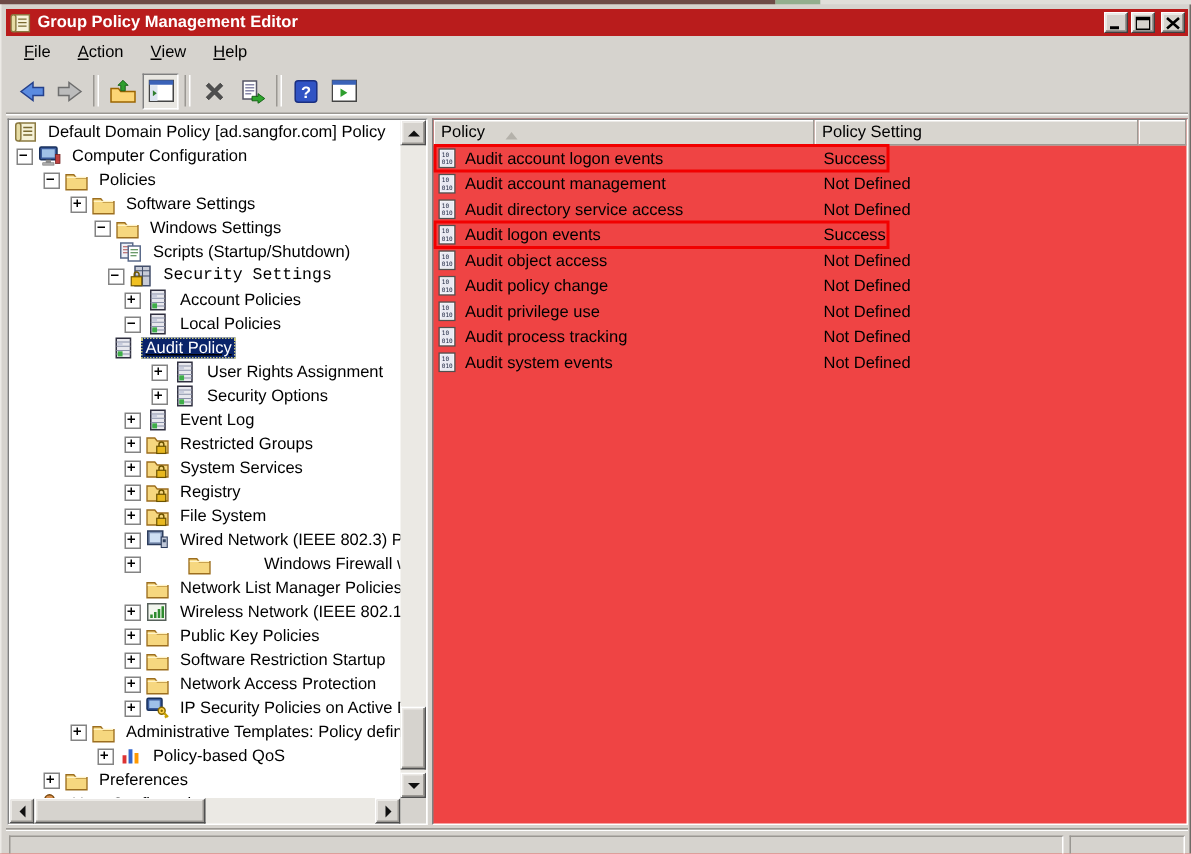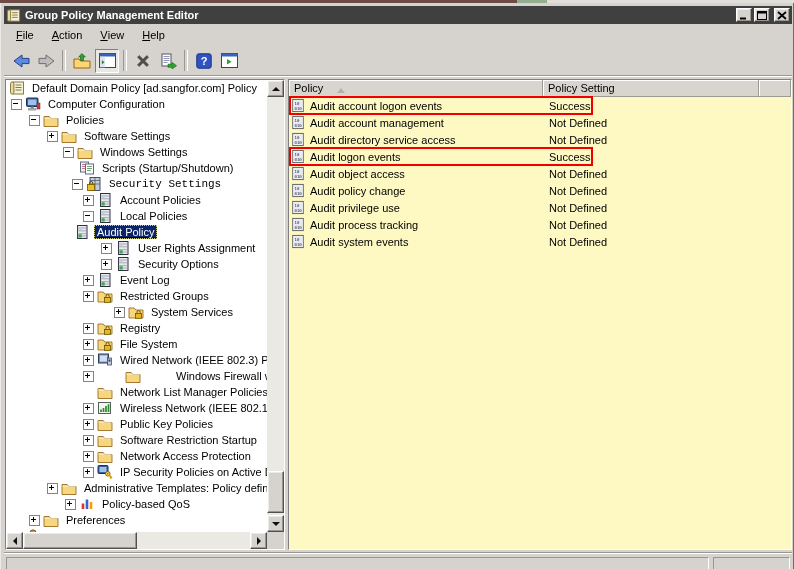--- a/index.html
+++ b/index.html
@@ -51,21 +51,21 @@
   .vtrack{flex:1;position:relative;background:#ebe9e4}
   .htrack{flex:1;position:relative;background:#ebe9e4}
   .vthumb{position:absolute;left:0;top:374px;width:17px;height:42px;background:#d6d3ce;border:1px solid;border-color:#fff #505050 #505050 #fff;box-shadow:inset -1px -1px 0 #9a9792,inset 1px 1px 0 #eceae6;box-sizing:border-box}
   .hthumb{position:absolute;top:0;left:0;width:114px;height:17px;background:#d6d3ce;border:1px solid;border-color:#fff #505050 #505050 #fff;box-shadow:inset -1px -1px 0 #9a9792,inset 1px 1px 0 #eceae6;box-sizing:border-box}
   .tri{width:0;height:0}
   .tri.up{border:4px solid transparent;border-bottom:4px solid #101010;margin-top:-4px}
   .tri.down{border:4px solid transparent;border-top:4px solid #101010;margin-bottom:-4px}
   .tri.left{border:4px solid transparent;border-right:4px solid #101010;margin-left:-4px}
   .tri.right{border:4px solid transparent;border-left:4px solid #101010;margin-right:-4px}
   
-  .list-pane{left:287px;top:76px;width:504px;height:471px;background:#fef9c3;border:1px solid;border-color:#808080 #fff #fff #808080;box-sizing:border-box;overflow:hidden}
+  .list-pane{left:287px;top:76px;width:504px;height:471px;background:#ef4444;border:1px solid;border-color:#808080 #fff #fff #808080;box-sizing:border-box;overflow:hidden}
   .list-header{position:absolute;left:0;top:0;width:502px;height:17px;display:flex}
   .hseg{height:17px;background:#d8d5cf;border-right:1px solid #9c9a94;border-bottom:1px solid #9c9a94;box-shadow:inset 1px 1px 0 #fff;box-sizing:border-box;display:flex;align-items:center;padding-left:5px;white-space:nowrap;overflow:hidden}
   .hseg .sort{margin-left:14px;width:0;height:0;border:4px solid transparent;border-bottom:5px solid #b4b1aa}
   .list-body{position:absolute;left:0;top:17px;width:502px}
   .list-row{position:relative;height:17px}
   .cell-policy{position:absolute;left:2px;top:0;height:17px;display:flex;align-items:center;gap:5px;white-space:nowrap}
   .cell-setting{position:absolute;left:260px;top:0;height:17px;display:flex;align-items:center;white-space:nowrap}
   .annotation{position:absolute;left:0;width:300px;height:15px;border:2px solid #f20000;box-sizing:content-box;pointer-events:none}
   
   .statusbar{left:3px;top:549px;width:788px;height:20px;border-top:1px solid #9a9792;box-shadow:inset 0 1px 0 #fff;box-sizing:border-box}
@@ -76,21 +76,21 @@
 </style>
 </head>
 <body>
 
 <div class="strip s1"></div>
 <div class="strip s2"></div>
 <div class="strip s3"></div>
 
 <div class="window">
 
-  <div class="titlebar abs" id="titlebar" style="background: #404040; align-items: center;">
+  <div class="titlebar abs" id="titlebar" style="background: #b91c1c; align-items: center;">
     <span class="title-icon" id="title-icon">
         <svg width="15" height="15" viewBox="0 0 16 16">
           <rect x="4" y="2" width="10.5" height="12" fill="#f6f2d8" stroke="#8a7940"></rect>
           <rect x="1.5" y="2" width="3.4" height="12" rx="1.6" fill="#e6dca4" stroke="#8a7940"></rect>
           <path d="M6.5 5h6M6.5 7.5h6M6.5 10h6" stroke="#7a6a30" stroke-width="0.9"></path>
         </svg>
       </span>
     <span class="title-text">Group Policy Management Editor</span>
     <div class="win-controls" id="win-controls">
         <div class="win-btn">
@@ -373,21 +373,21 @@
           </span>
           <span class="ticon">
             <svg width="16" height="16" viewBox="0 0 16 16">
               <path d="M1 4h5.2L7.8 6H15v8H1z" fill="#f6d77f" stroke="#9c6e1f" stroke-width="0.9"></path>
               <rect x="7.5" y="9.5" width="6" height="4.8" fill="#e8b820" stroke="#6b5200" stroke-width="0.8"></rect>
               <path d="M9 9.5V8.2a1.6 1.6 0 0 1 3.2 0v1.3" fill="none" stroke="#6b5200" stroke-width="1"></path>
             </svg>
           </span>
           <span class="tlabel">Restricted Groups</span>
         </div>
-        <div class="tree-row" style="padding-left: 77px; justify-content: center;">
+        <div class="tree-row" style="padding-left: 77px;">
           <span class="expwrap">
             <span class="exp collapsed"></span>
           </span>
           <span class="ticon">
             <svg width="16" height="16" viewBox="0 0 16 16">
               <path d="M1 4h5.2L7.8 6H15v8H1z" fill="#f6d77f" stroke="#9c6e1f" stroke-width="0.9"></path>
               <rect x="7.5" y="9.5" width="6" height="4.8" fill="#e8b820" stroke="#6b5200" stroke-width="0.8"></rect>
               <path d="M9 9.5V8.2a1.6 1.6 0 0 1 3.2 0v1.3" fill="none" stroke="#6b5200" stroke-width="1"></path>
             </svg>
           </span>

